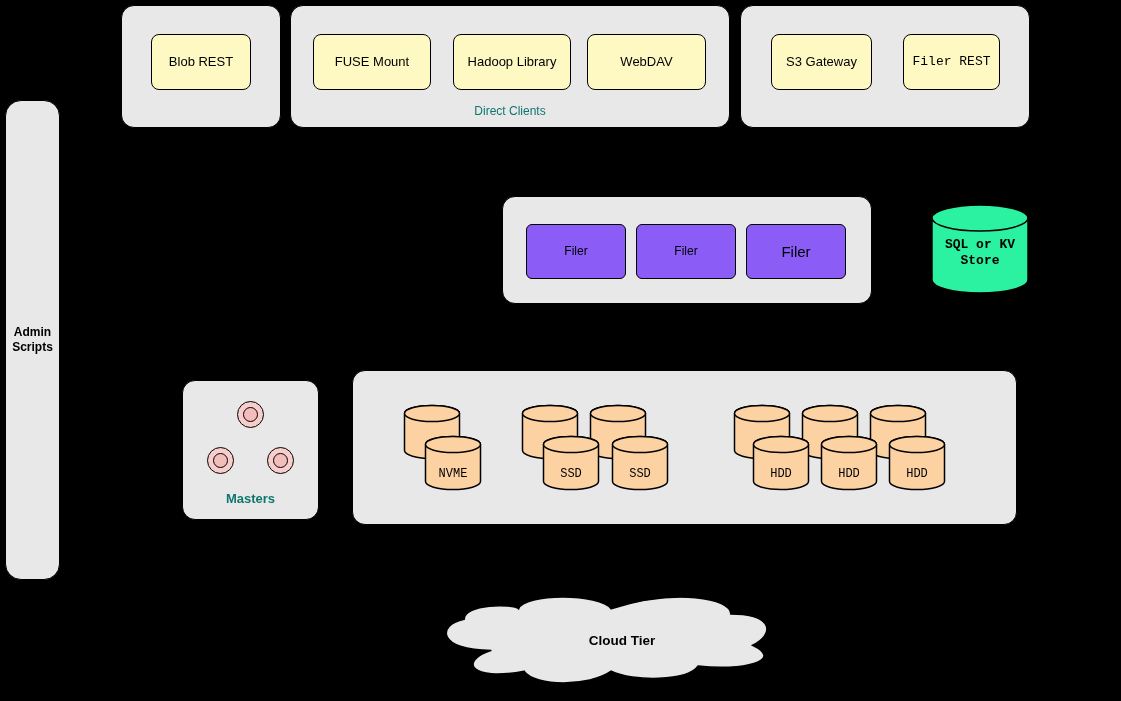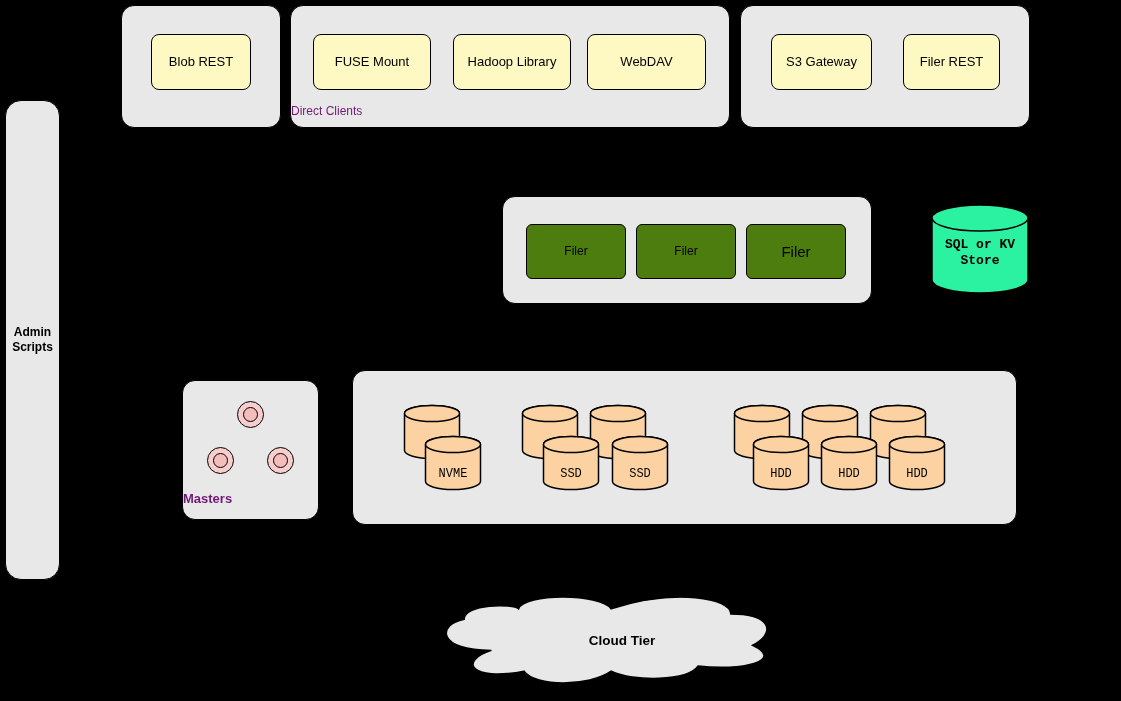--- a/index.html
+++ b/index.html
@@ -27,29 +27,29 @@
     align-items: center;
     justify-content: center;
     text-align: center;
     border: 1.5px solid #000;
     border-radius: 8px;
     font-size: 13px;
     line-height: 1.2;
     color: #000;
   }
   .node.orange { background: #fef9c3; }
-  .node.green  { background: #4d7c0f; border-radius: 6px; font-size: 12px; }
+  .node.green  { background: #8b5cf6; border-radius: 6px; font-size: 12px; }
   .node.green.lg { font-size: 15px; }
 
   .caption {
     position: absolute;
     left: 0; right: 0;
-    text-align: left;
+    text-align: center;
     font-size: 12px;
-    color: #701a75;
+    color: #0f766e;
   }
   .bold { font-weight: bold; }
 
   .cyl { position: absolute; font-family: Liberation Mono, monospace; }
   .cyl svg { display: block; }
   .cyl-label {
     position: absolute;
     left: 0; right: 0;
     top: 57%;
     text-align: center;
@@ -122,21 +122,21 @@
     <div class="node orange" style="left:296px;top:28px;width:119px;height:56px;">
       <span>WebDAV</span>
     </div>
     <div class="caption" style="bottom:9px;">Direct Clients</div>
   </div>
 
   <div class="panel" style="left:740px;top:5px;width:290px;height:123px;">
     <div class="node orange" style="left:30px;top:28px;width:101px;height:56px;">
       <span>S3 Gateway</span>
     </div>
-    <div class="node orange" style="left:162px;top:28px;width:97px;height:56px;">
+    <div class="node orange" style="left:162px;top:28px;width:97px;height:56px;font-family:Liberation Mono, monospace;">
       <span>Filer REST</span>
     </div>
   </div>
 
   <div class="panel" style="left:502px;top:196px;width:370px;height:108px;">
     <div class="node green" style="left:23px;top:27px;width:100px;height:55px;">
       <span>Filer</span>
     </div>
     <div class="node green" style="left:133px;top:27px;width:100px;height:55px;">
       <span>Filer</span>

